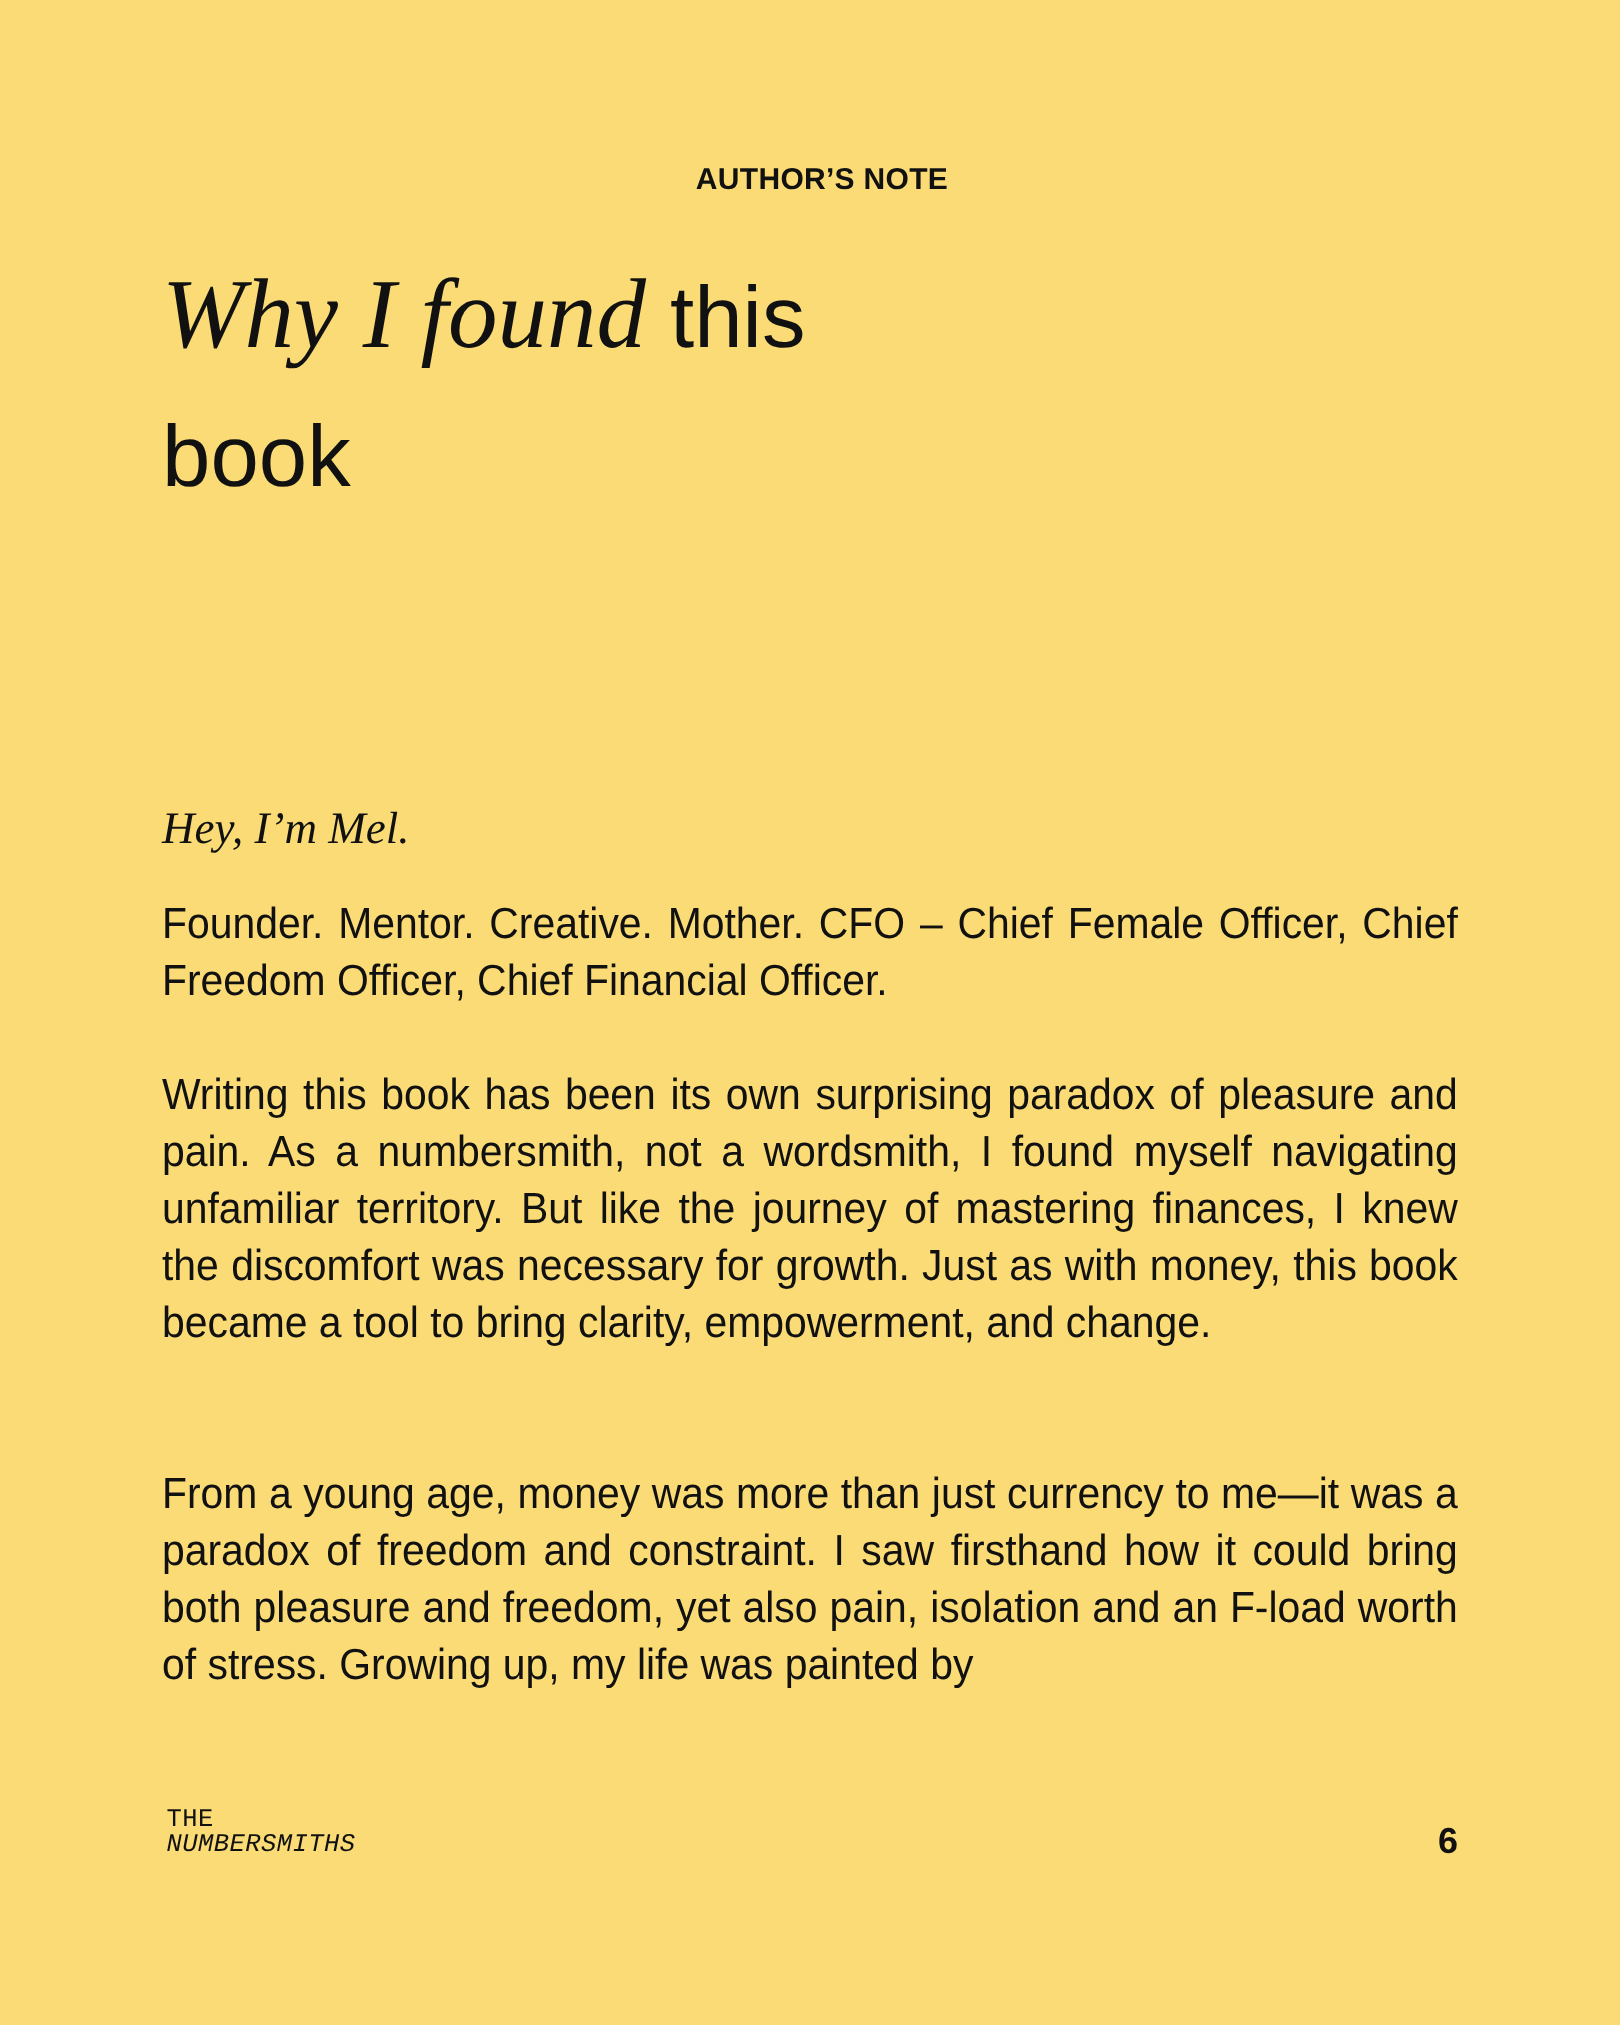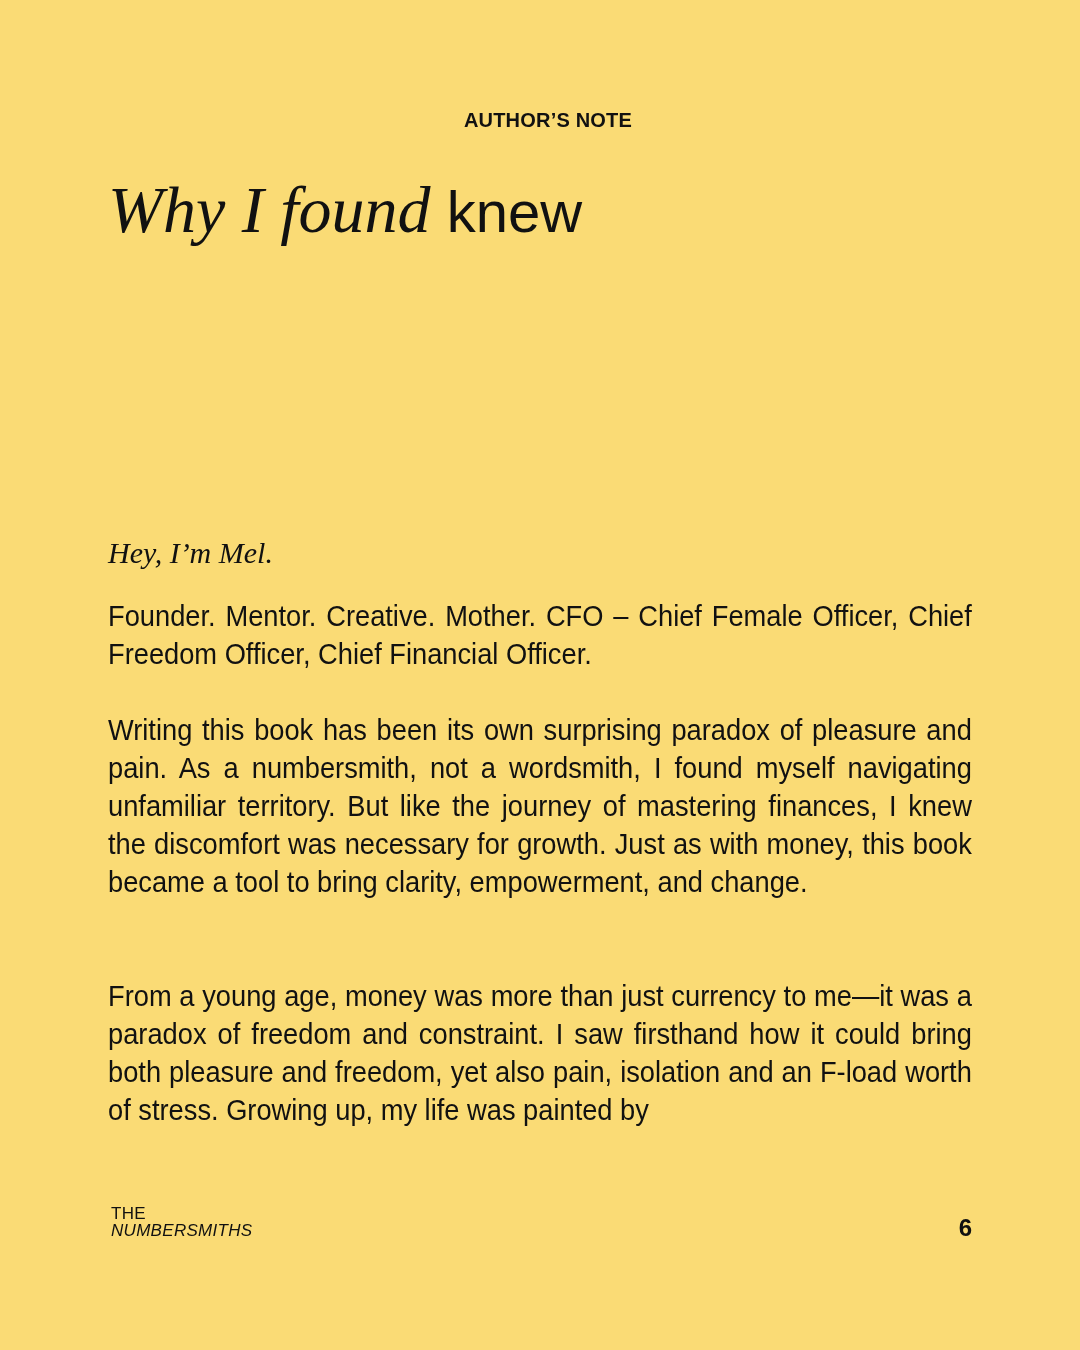--- a/index.html
+++ b/index.html
@@ -34,36 +34,37 @@
     font-size: 29px; line-height: 38px;
     text-align: justify; margin: 0;
     transform: scaleX(0.94); transform-origin: left top;
     width: 919px;
   }
   .p1 { top: 597px; }
   .p2 { top: 711px; }
   .p3 { top: 977px; }
   .logo {
     position: absolute; top: 1205px; left: 111px;
-    font-family: Liberation Sans, sans-serif;
+    font-family: Liberation Mono, monospace;
     font-size: 17px; line-height: 17px; letter-spacing: 0.3px;
   }
   .logo .l2 { font-style: italic; }
   .pagenum {
     position: absolute; top: 1214px; left: 950px; width: 22px; text-align: right;
     font-family: "Liberation Sans", sans-serif; font-weight: bold; font-size: 24px;
   }
 </style>
 </head>
 <body>
 
 <div class="eyebrow">AUTHOR’S NOTE</div>
 
 <h1 class="title">
-  <span class="serif">Why I found</span><span class="sans"> knew</span><br>
+  <span class="serif">Why I found</span><span class="sans"> this</span><br>
+  <span class="sans">book</span>
 </h1>
 
 <div class="greeting">Hey, I’m Mel.</div>
 
 <p class="body p1">Founder. Mentor. Creative. Mother. CFO – Chief Female Officer, Chief Freedom Officer, Chief Financial Officer.</p>
 <p class="body p2">Writing this book has been its own surprising paradox of pleasure and pain. As a numbersmith, not a wordsmith, I found myself navigating unfamiliar territory. But like the journey of mastering finances, I knew the discomfort was necessary for growth. Just as with money, this book became a tool to bring clarity, empowerment, and change.</p>
 <p class="body p3">From a young age, money was more than just currency to me—it was a paradox of freedom and constraint. I saw firsthand how it could bring both pleasure and freedom, yet also pain, isolation and an F-load worth of stress. Growing up, my life was painted by</p>
 
 <div class="logo">
   <div>THE</div>

